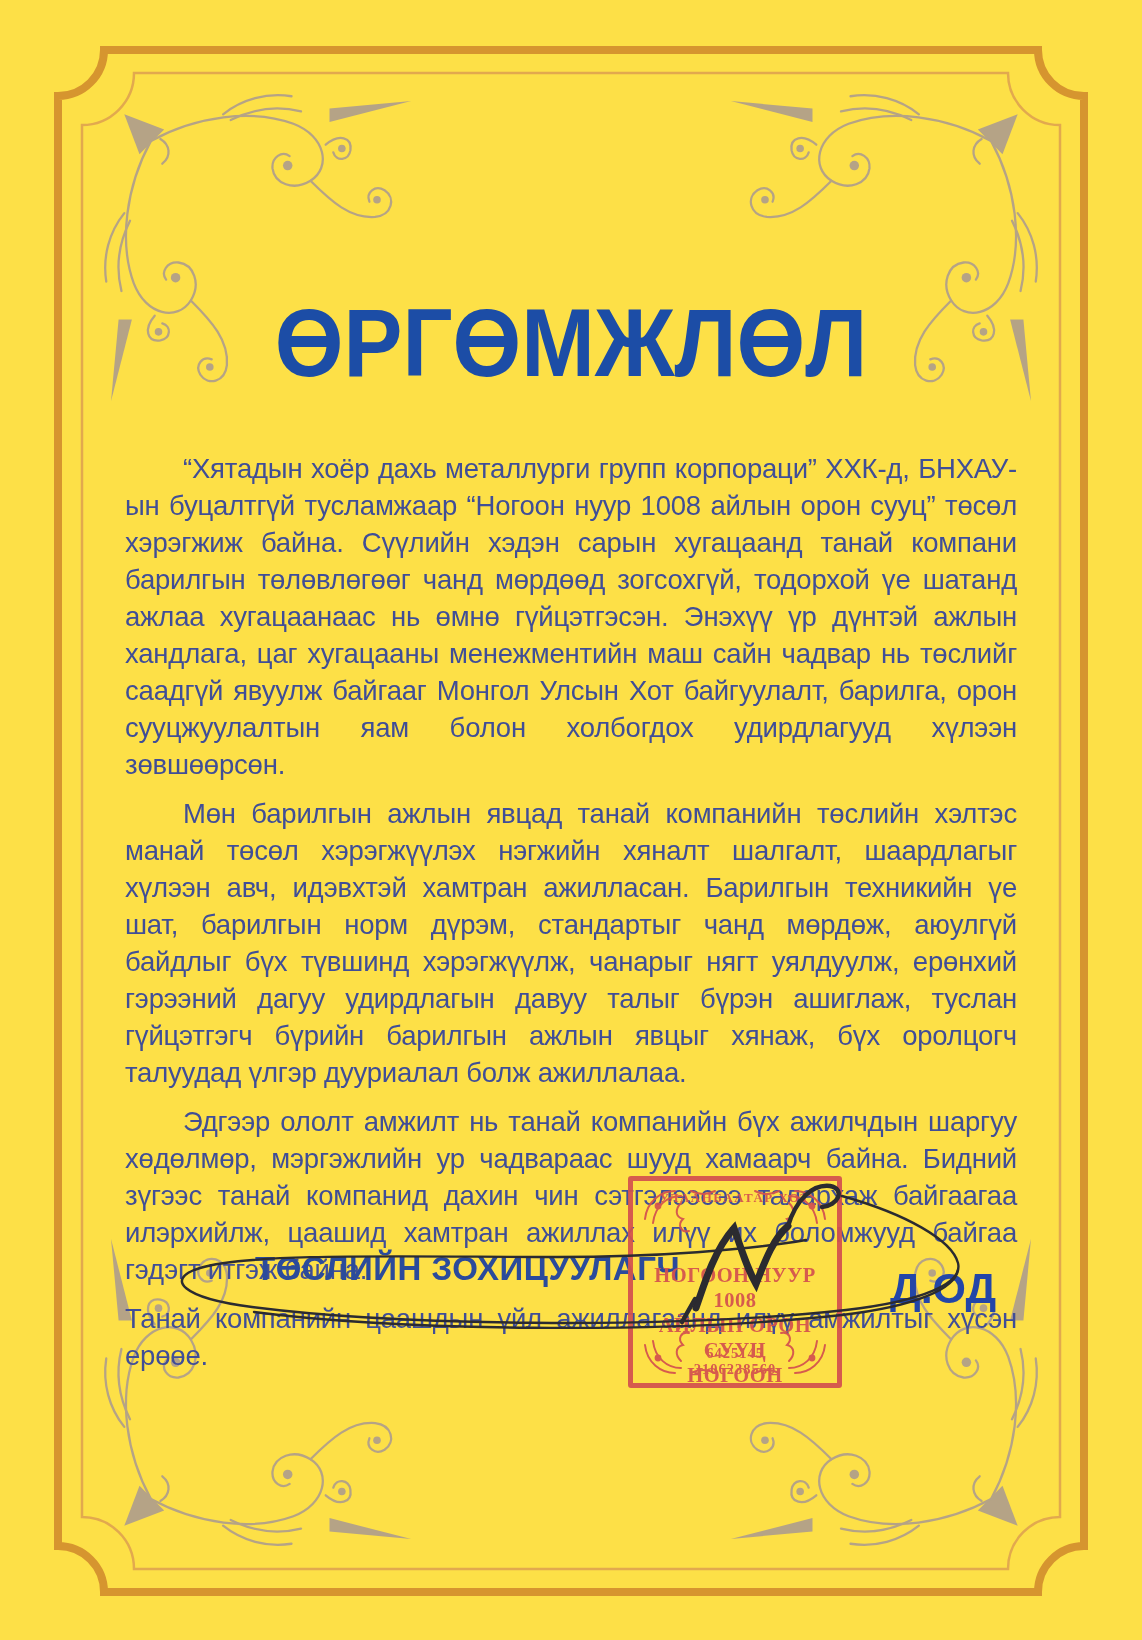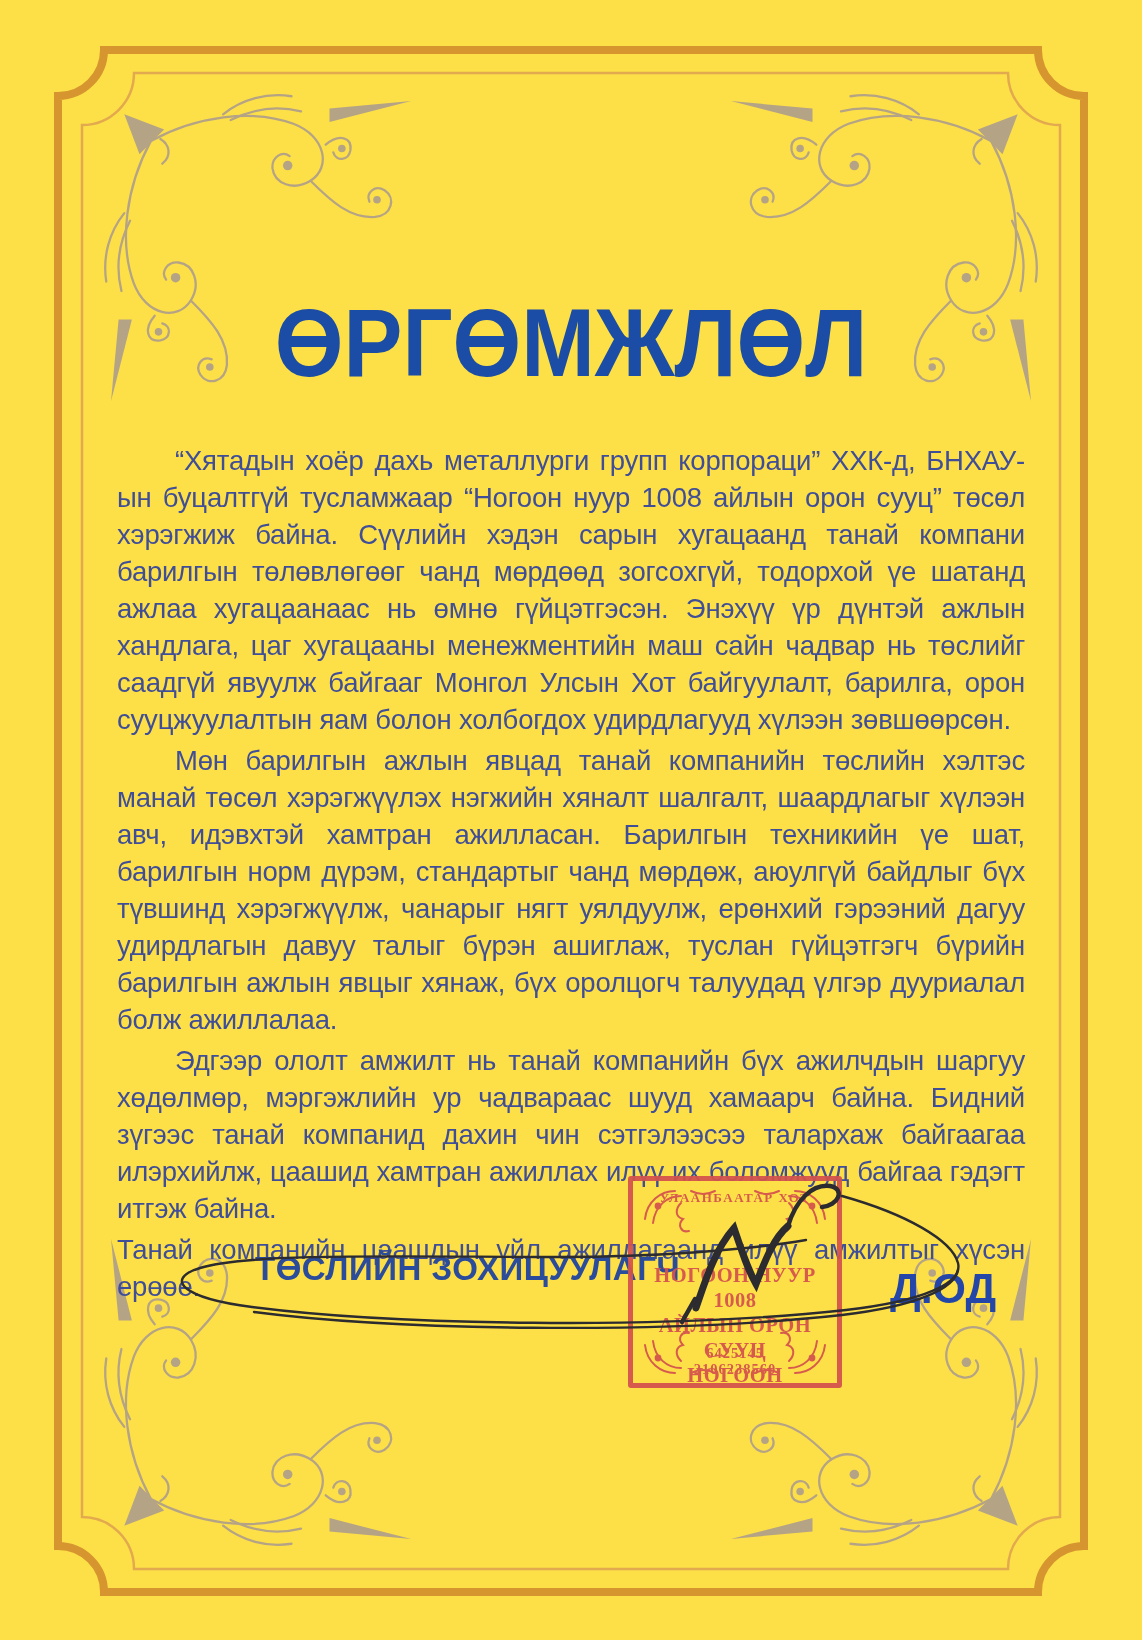--- a/index.html
+++ b/index.html
@@ -40,21 +40,21 @@
     transform-origin:center;
     white-space:nowrap;
   }
   .body-text{
     position:absolute;left:113px;top:438px;width:916px;
     color:var(--body-blue);
     font-size:27.5px;line-height:37px;
     text-align:justify;
     letter-spacing:-0.2px;
   }
-  .body-text p{margin:4px;text-indent:58px;}
+  .body-text p{margin:12px;text-indent:58px;}
   .body-text p.no-indent{text-indent:0;}
   .sig-label{
     position:absolute;left:255px;top:1250px;
     font-size:33px;font-weight:bold;
     color:var(--label-blue);
     letter-spacing:0.5px;
     white-space:nowrap;
   }
   .signer-name{
     position:absolute;left:890px;top:1244px;

